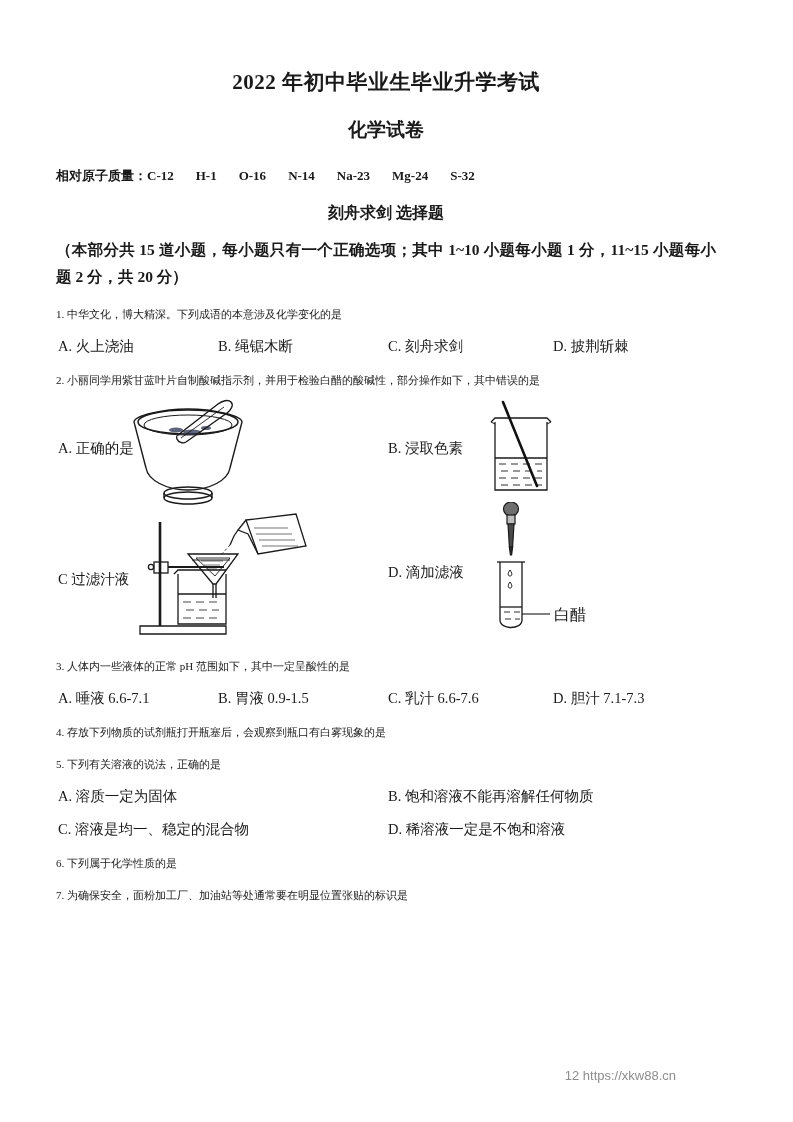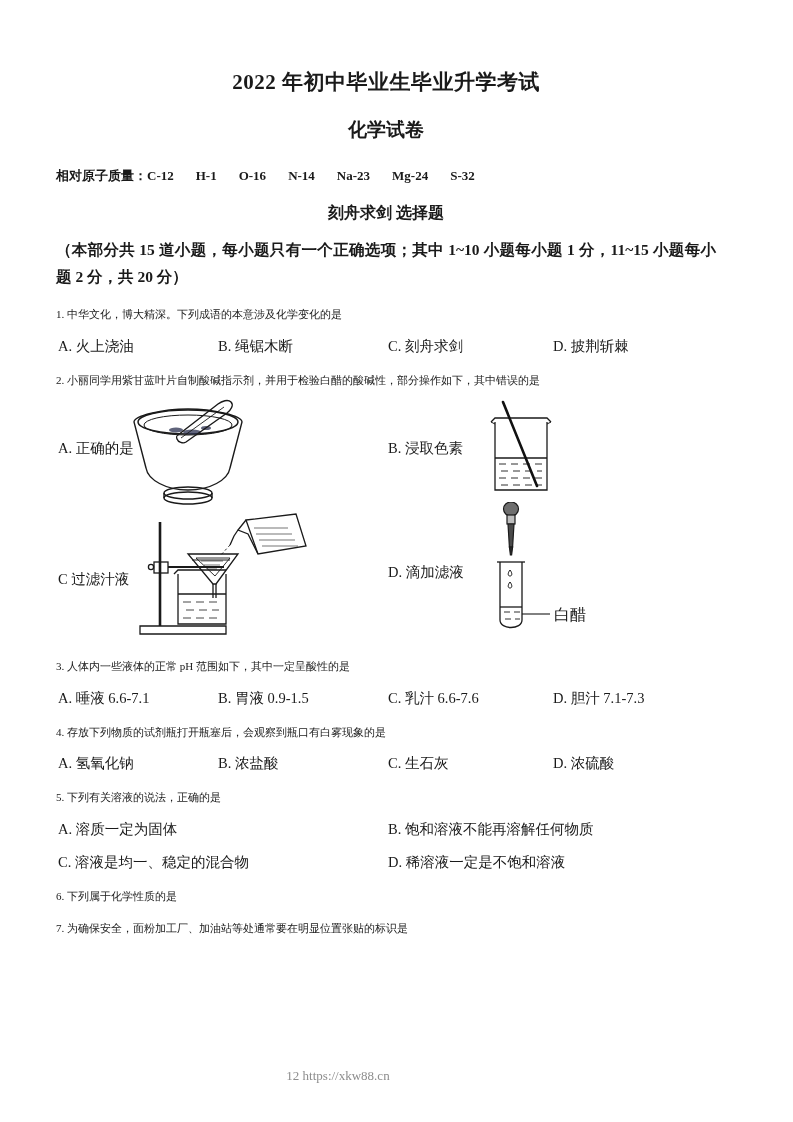--- a/index.html
+++ b/index.html
@@ -104,24 +104,24 @@
     white-space: nowrap;
   }
   .fig-svg { position: absolute; }
 
   
   .footer {
     position: absolute;
     left: 0;
     top: 1068px;
     width: 676px;
-    text-align: center;
+    text-align: right;
     font-size: 13px;
     color: #8d8d8d;
-    font-family: Liberation Serif, serif;
+    font-family: Liberation Sans, sans-serif;
   }
 </style>
 </head>
 <body>
 
 <div class="page">
   <div class="content">
 
     <div class="doc-title">2022 年初中毕业生毕业升学考试</div>
     <div class="doc-subtitle">化学试卷</div>
@@ -297,26 +297,20 @@
       <div class="opts">
         <span class="opt c1">A. 唾液 6.6-7.1</span>
         <span class="opt c2">B. 胃液 0.9-1.5</span>
         <span class="opt c3">C. 乳汁 6.6-7.6</span>
         <span class="opt c4">D. 胆汁 7.1-7.3</span>
       </div>
     </div>
 
     <div class="q">
       <div class="q-stem">4. 存放下列物质的试剂瓶打开瓶塞后，会观察到瓶口有白雾现象的是</div>
-      <div class="opts">
-        <span class="opt c1">A. 氢氧化钠</span>
-        <span class="opt c2">B. 浓盐酸</span>
-        <span class="opt c3">C. 生石灰</span>
-        <span class="opt c4">D. 浓硫酸</span>
-      </div>
     </div>
 
     <div class="q">
       <div class="q-stem">5. 下列有关溶液的说法，正确的是</div>
       <div class="opts two-col">
         <span class="opt h1">A. 溶质一定为固体</span>
         <span class="opt h2">B. 饱和溶液不能再溶解任何物质</span>
       </div>
       <div class="opts two-col">
         <span class="opt h1">C. 溶液是均一、稳定的混合物</span>

